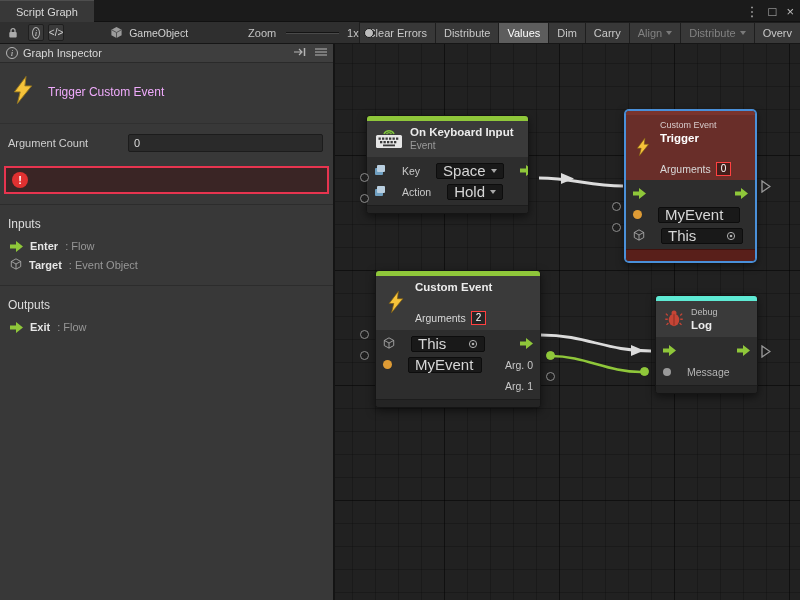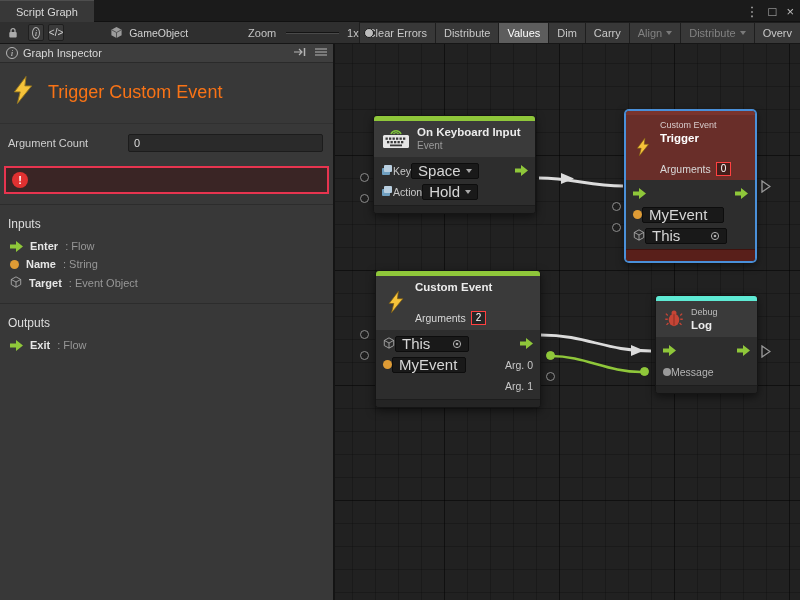--- a/index.html
+++ b/index.html
@@ -34,21 +34,21 @@
   .caret-d { width:0; height:0; border-left:3px solid transparent; border-right:3px solid transparent; border-top:4px solid #b9b9b9; display:inline-block; }
   .tbtn.dim .caret-d { border-top-color:#7a7a7a; }
 
   
   .inspector { position:absolute; left:0; top:44px; width:335px; height:556px; background:#383838; border-right:2px solid #141414; color:#d4d4d4; }
   .insp-header { height:19px; background:#3e3e3e; border-bottom:1px solid #2a2a2a; display:flex; align-items:center; padding:0 6px; font-size:11px; color:#d8d8d8; gap:5px; }
   .insp-header-icons { margin-left:auto; display:flex; gap:8px; align-items:center; }
   .circle-i { display:inline-flex; width:12px; height:12px; border:1px solid #b5b5b5; border-radius:50%; color:#cfcfcf;
               font-size:9px; align-items:center; justify-content:center; font-style:italic; font-family:"Liberation Serif",serif; }
   .insp-title-block { display:flex; align-items:center; gap:10px; padding:12px 8px 14px 8px; border-bottom:1px solid #303030; }
-  .insp-title { font-size:18px; color:#f97316; }
+  .insp-title { font-size:12px; color:#f0abfc; }
   .insp-field-row { display:flex; align-items:center; padding:10px 10px 6px 8px; }
   .insp-field-row .lab { width:120px; font-size:11px; color:#cfcfcf; }
   .insp-input { flex:1; height:18px; background:#2a2a2a; border:1px solid #1c1c1c; border-radius:2px; color:#dcdcdc;
                 font-size:11px; padding:0 5px; font-family:"Liberation Sans",sans-serif; }
   .error-box { margin:8px 4px 10px 4px; border:2px solid #e8344f; background:#3a2525; display:flex; gap:7px; align-items:center; padding:4px 6px; }
   .err-ic { flex:0 0 16px; width:16px; height:16px; border-radius:50%; background:#e03131; color:#fff; font-weight:bold;
             font-size:11px; display:flex; align-items:center; justify-content:center; }
   .err-tx { font-size:10px; line-height:13px; color:#e2e2e2; }
   .divider { height:1px; background:#2c2c2c; margin:4px 0; }
   .section-h { font-size:12px; color:#dedede; padding:8px 8px 6px 8px; }
@@ -78,21 +78,21 @@
   .node-header.red { background:#692e29; }
   .nh-col { display:flex; flex-direction:column; line-height:13px; }
   .node-cat { font-size:9px; color:#d8cccc; }
   .node-title { font-size:11.5px; font-weight:bold; color:#ececec; }
   .node-header.red .node-title { color:#fff; }
   .node-sub { font-size:10px; color:#9b9b9b; }
   .args-line { display:flex; align-items:center; font-size:10.5px; color:#d8d8d8; margin-top:17px; }
   .args-badge { border:1px solid #ff4040; background:rgba(0,0,0,.35); color:#fff; font-size:10px; line-height:12px;
                 padding:0 4px; margin-left:5px; }
   .ports { background:#2d2d2d; padding:3px 0; }
-  .prow { display:flex; align-items:center; height:21px; padding:0 7px; gap:0; }
+  .prow { display:flex; align-items:center; height:21px; padding:0 7px; gap:16px; }
   .plabel { font-size:10.5px; color:#c8c8c8; }
   .pright { margin-left:auto; display:flex; align-items:center; gap:5px; }
   .pfield { background:#191919; border:1px solid #0d0d0d; border-radius:2px; height:16px; line-height:14px;
             padding:0 6px; font-size:15px; color:#d6d6d6; display:inline-flex; align-items:center; gap:5px; }
   .pfield .caret-d { border-top-color:#a8a8a8; }
   .node-footer { height:8px; background:#242424; border-top:1px solid #1d1d1d; }
   .node-footer.red { height:12px; background:#591f1a; border-top:1px solid #40120e; }
 
   .pc { position:absolute; width:9px; height:9px; border-radius:50%; border:1.5px solid #8c8c8c; background:#1e1e1e; }
   .pc.green { background:#8fc73a; border-color:#8fc73a; }
@@ -198,25 +198,20 @@
     <div class="io-row">
       <span class="flow-ic">
           <svg width="13" height="11" viewBox="0 0 13 11">
             <path d="M0 3.5h6V0l7 5.5-7 5.5V7.5H0z" fill="#8fc73a"></path>
           </svg>
         </span>
       <span class="io-name">Enter</span>
       <span class="io-type">: Flow</span>
     </div>
     <div class="io-row">
-      <span class="dot-orange"></span>
-      <span class="io-name">Name</span>
-      <span class="io-type">: String</span>
-    </div>
-    <div class="io-row">
       <span><svg width="12" height="12" viewBox="0 0 14 14" fill="none" stroke="#b0b0b0">
             <path d="M7 1 12.5 4v6L7 13 1.5 10V4Z"></path>
             <path d="M1.5 4 7 7l5.5-3M7 7v6"></path>
           </svg></span>
       <span class="io-name">Target</span>
       <span class="io-type">: Event Object</span>
     </div>
 
     <div class="divider" style="margin-top:10px"></div>
     <div class="section-h">Outputs</div>
@@ -235,21 +230,21 @@
   <div class="canvas">
 
     <svg class="wires" width="465" height="556">
       <path d="M204,134 C238,134 254,142 288,142" stroke="#dcdcdc" stroke-width="2.8" fill="none"></path>
       <polygon points="226,129 239,134.5 226,140" fill="#dcdcdc"></polygon>
       <path d="M206,291 C252,291 270,307 316,307" stroke="#dcdcdc" stroke-width="2.8" fill="none"></path>
       <polygon points="296,301 309,306.5 296,312" fill="#dcdcdc"></polygon>
       <path d="M216,312 C250,312 272,328 306,328" stroke="#8fc73a" stroke-width="2.5" fill="none"></path>
     </svg>
 
-    <div class="node" style="left:38px; top:71px; width:163px;">
+    <div class="node" style="left:31px; top:71px; width:163px;">
       <div class="accent"></div>
       <div class="node-header">
         <span>
           <svg width="28" height="22" viewBox="0 0 28 22">
             <path d="M9 7a5.5 5.5 0 0 1 10 0" stroke="#7ec23c" stroke-width="1.6" fill="none"></path>
             <path d="M11.5 7a3 3 0 0 1 5 0" stroke="#7ec23c" stroke-width="1.4" fill="none"></path>
             <rect x="1" y="8" width="26" height="13" rx="1.5" fill="#e6e6e6"></rect>
             <g fill="#3a3a3a">
               <rect x="3.5" y="10.5" width="2.3" height="2.3"></rect>
                 <rect x="7" y="10.5" width="2.3" height="2.3"></rect>

